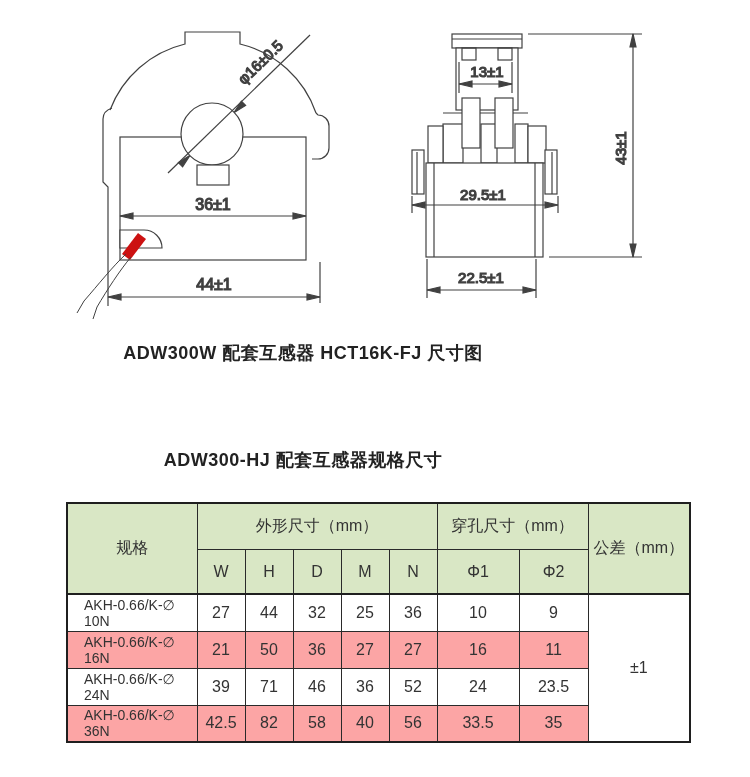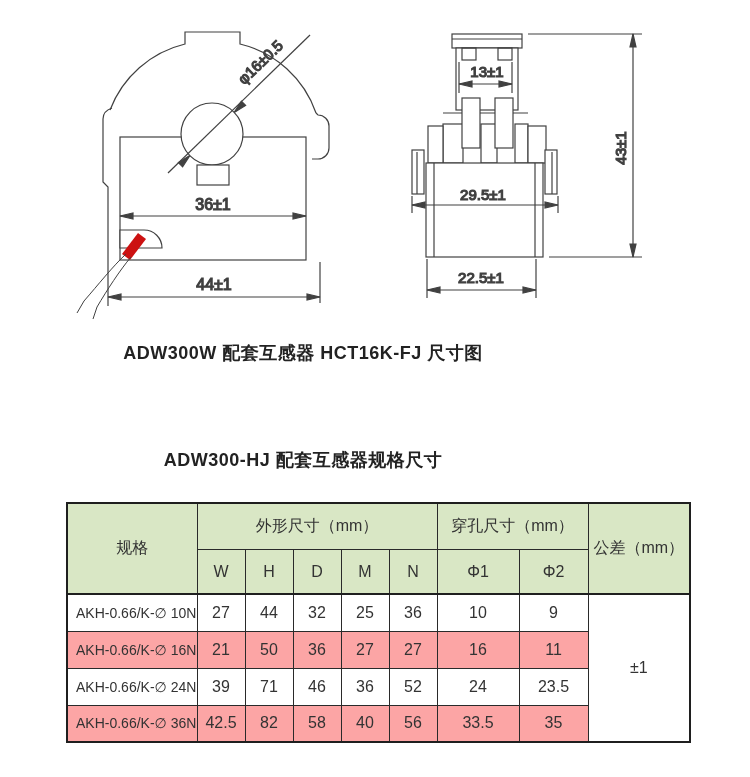--- a/index.html
+++ b/index.html
@@ -13,21 +13,21 @@
   #table-title{top:448px;}
   table.spec{position:absolute;left:66px;top:502px;border-collapse:collapse;
              table-layout:fixed;border:2px solid #1f1f1f;}
   table.spec th,table.spec td{border:1px solid #2a2a2a;text-align:center;
              font-weight:400;color:#333;padding:0;}
   table.spec thead th{background:#d9e7c5;font-size:16px;}
   table.spec thead tr.grp th{height:45px;}
   table.spec thead tr.sub th{height:43px;}
   table.spec thead{border-bottom:2px solid #1f1f1f;}
   table.spec tbody tr{height:37px;}
-  table.spec td.spec-name{text-align:left;padding-left:8px;font-size:14px;}
+  table.spec td.spec-name{text-align:left;padding-left:16px;font-size:14px;}
   table.spec td.val{font-size:16px;}
   table.spec tr.alt td{background:#fca5a5;}
   table.spec td.tol{background:#ffffff;font-size:16px;}
 </style>
 </head>
 <body>
 
 <div id="page">
 
   <svg id="drawings" width="750" height="335" viewBox="0 0 750 335" fill="none" stroke="#414141" stroke-width="1.2">

